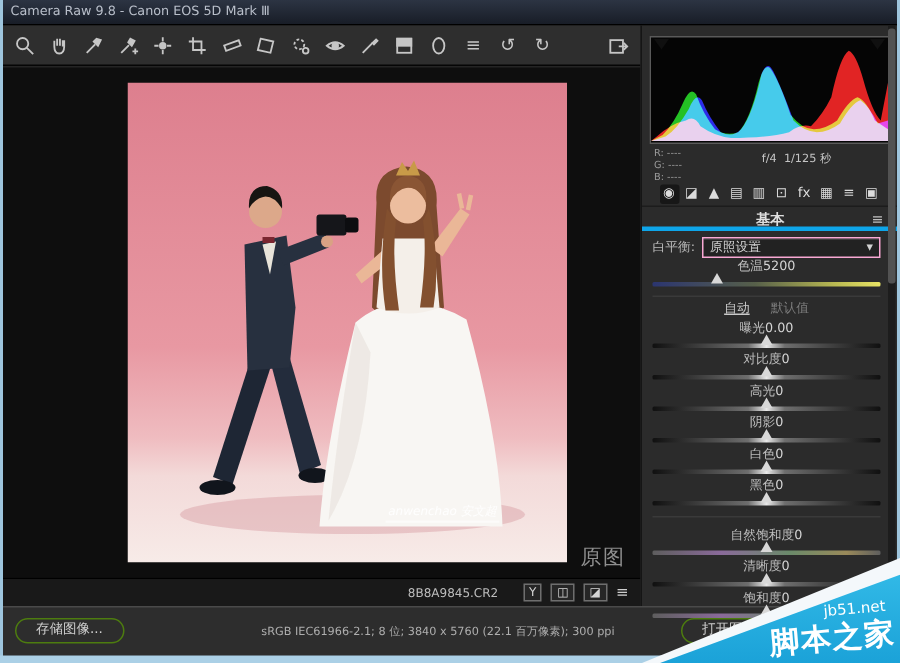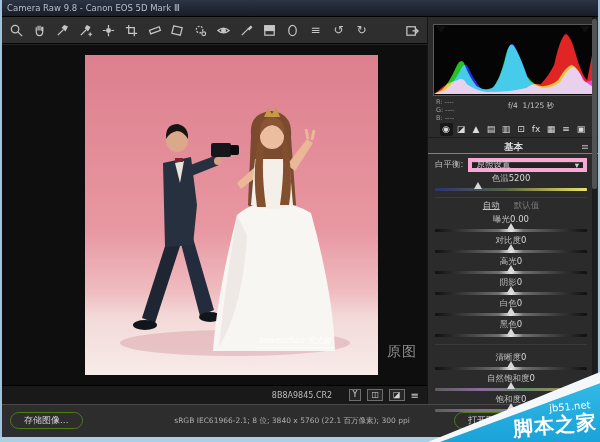--- a/index.html
+++ b/index.html
@@ -19,21 +19,21 @@
   
   #toolbar{position:absolute;left:2px;top:17px;width:425px;height:27px;background:#2e2e2e;
     border-bottom:1px solid #050505;display:flex;align-items:center;gap:6px;padding:0 6px;}
   .tool{width:17px;height:17px;display:flex;align-items:center;justify-content:center;color:#c6c6c6;
     font-size:12px;line-height:17px;}
   .tool svg{width:15px;height:15px;stroke:#c6c6c6;fill:none;stroke-width:1.3;}
   #tool-fullscreen{margin-left:auto;}
 
   #canvas{position:absolute;left:2px;top:45px;width:425px;height:340px;background:#0e0e0e;}
   #photo{position:absolute;left:83px;top:10px;width:293px;height:320px;}
-  #preview-label{position:absolute;right:10px;bottom:24px;color:#8f8f8f;font-size:14px;letter-spacing:1px;}
+  #preview-label{position:absolute;right:10px;bottom:4px;color:#8f8f8f;font-size:14px;letter-spacing:1px;}
 
   #statusbar{position:absolute;left:2px;top:385px;width:425px;height:19px;background:#191919;
     border-top:1px solid #000;color:#c2c2c2;font-size:8px;}
   .sb-box{display:inline-block;border:1px solid #6e6e6e;background:#262626;color:#d5d5d5;
     font-size:8px;line-height:10px;padding:0 3px;margin-right:3px;vertical-align:middle;}
   #zoom-group{position:absolute;left:8px;top:3px;}
   #zoom-level{border:none;background:none;margin:16px 2px;}
   #filename{position:absolute;left:180px;top:5px;width:240px;text-align:center;color:#bdbdbd;}
   #toggles{position:absolute;right:8px;top:3px;display:flex;gap:3px;align-items:center;}
 
@@ -57,28 +57,28 @@
   #clip-shadows{left:2px;} #clip-highlights{right:2px;}
   #exif{position:absolute;left:5px;top:81px;width:160px;height:24px;color:#c4c4c4;font-size:7.5px;}
   #rgb-readout{position:absolute;left:3px;top:0;color:#9a9a9a;font-size:6.5px;line-height:8px;}
   #exif-lines{position:absolute;left:38px;top:2px;width:120px;text-align:center;line-height:11px;}
   #tabs{position:absolute;left:0;top:106px;width:171px;height:15px;display:flex;justify-content:center;
     gap:2px;border-bottom:1px solid #1c1c1c;}
   .tab{min-width:13px;height:13px;color:#dcdcdc;font-size:9px;line-height:13px;text-align:center;
     padding:0 1px;border-radius:2px;}
   .tab.active{background:#171717;}
   #panel-header{position:absolute;left:0;top:122px;width:171px;height:15px;text-align:center;
-    color:#dedede;font-size:9.5px;font-weight:bold;line-height:15px;border-bottom:1px solid #0ea5e9;}
+    color:#dedede;font-size:9.5px;font-weight:bold;line-height:15px;border-bottom:3px solid #0ea5e9;}
   #panel-menu{position:absolute;right:10px;top:0;color:#bdbdbd;font-weight:normal;}
   #panel-body{position:absolute;left:7px;top:139px;width:152px;}
 
   #wb-row{display:flex;align-items:center;height:17px;margin-bottom:0;justify-content:flex-end;}
   #wb-label{color:#bdbdbd;font-size:8.5px;margin-right:5px;white-space:nowrap;}
   #wb-select{flex:1;display:flex;justify-content:space-between;align-items:center;
-    border:4px solid #f9a8d4;background:#222;box-shadow:inset 0 1px #3c3c3c;color:#d2d2d2;
+    border:1px solid #f9a8d4;background:#222;box-shadow:inset 0 1px #3c3c3c;color:#d2d2d2;
     font-size:8.5px;height:14px;padding:0 4px;}
 
   .s-row{position:relative;height:21px;}
   .s-top{display:flex;justify-content:center;color:#bdbdbd;font-size:8.5px;line-height:10px;}
   .s-val{color:#d5d5d5;}
   .s-track{position:relative;margin-top:5px;height:3px;border-radius:1px;}
   .track-temp{background:linear-gradient(90deg,#2b3570,#57604a 45%,#b9b952 80%,#e8e465);}
   .track-tint{background:linear-gradient(90deg,#3c8a3c,#9a6a9a 55%,#c44ec4);}
   .track-plain{background:linear-gradient(90deg,#101010,#6e6e6e 42%,#e8e8e8 50%,#6e6e6e 58%,#101010);}
   .track-sat{background:linear-gradient(90deg,#5e5e5e,#8a6a9a 30%,#6a8a6a 60%,#9a8a5a 85%,#5e5e5e);}
@@ -384,33 +384,33 @@
             </div>
             <div class="s-track track-plain">
               <div class="s-thumb" style="left: 50%;"></div>
             </div>
           </div>
         </div>
       <div id="presence-gap"></div>
       <div id="presence-sliders">
           <div class="s-row">
             <div class="s-top">
+              <span class="s-label">自然饱和度</span>
+              <span class="s-val">0</span>
+            </div>
+            <div class="s-track track-sat">
+              <div class="s-thumb" style="left: 50%;"></div>
+            </div>
+          </div>
+          <div class="s-row">
+            <div class="s-top">
               <span class="s-label">清晰度</span>
               <span class="s-val">0</span>
             </div>
             <div class="s-track track-plain">
-              <div class="s-thumb" style="left: 50%;"></div>
-            </div>
-          </div>
-          <div class="s-row">
-            <div class="s-top">
-              <span class="s-label">自然饱和度</span>
-              <span class="s-val">0</span>
-            </div>
-            <div class="s-track track-sat">
               <div class="s-thumb" style="left: 50%;"></div>
             </div>
           </div>
           <div class="s-row">
             <div class="s-top">
               <span class="s-label">饱和度</span>
               <span class="s-val">0</span>
             </div>
             <div class="s-track track-sat">
               <div class="s-thumb" style="left: 50%;"></div>

